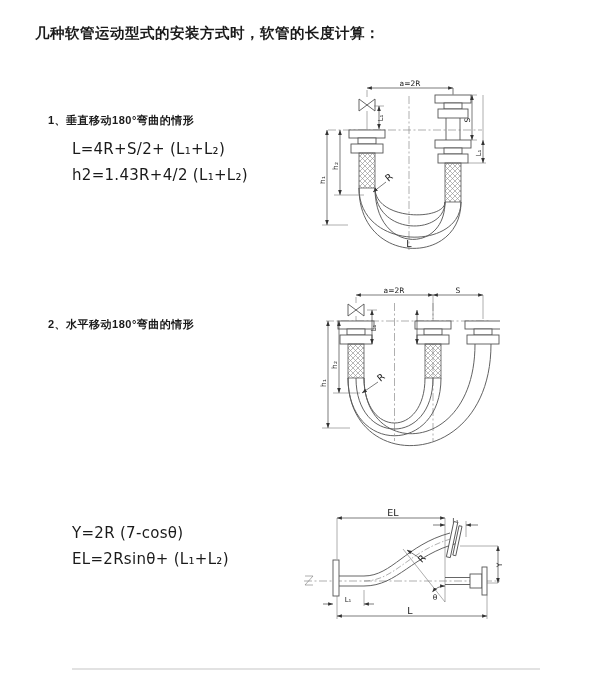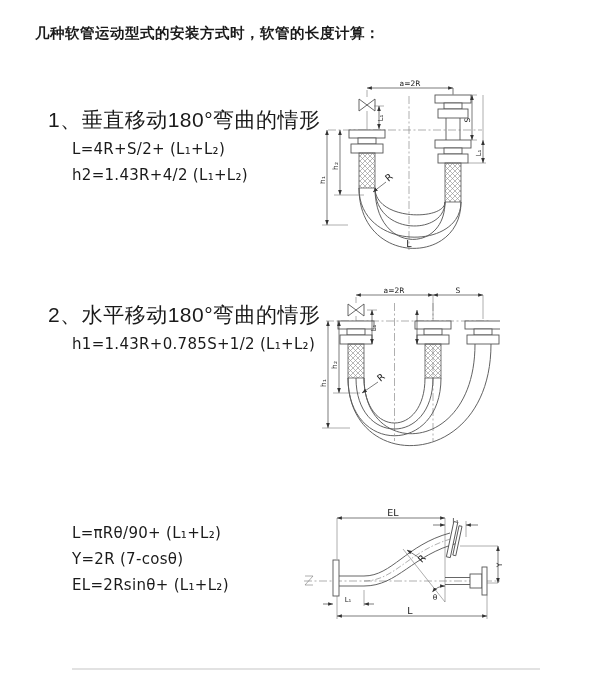--- a/index.html
+++ b/index.html
@@ -5,22 +5,22 @@
   html,body{margin:0;padding:0;background:#ffffff;}
   .page{
     position:relative;width:600px;height:675px;background:#fff;overflow:hidden;
     font-family:"Liberation Sans","DejaVu Sans",sans-serif;color:#1a1a1a;
   }
   .title{
     position:absolute;left:35px;top:24px;font-size:14.5px;font-weight:600;
     letter-spacing:0.5px;white-space:nowrap;
   }
   .section-text{position:absolute;left:48px;}
-  .sec1{top:110px;} .sec2{top:305px;} .sec3{top:520px;}
-  .sec-heading{font-size:21px;font-weight:400;height:20px;line-height:20px;
+  .sec1{top:110px;} .sec2{top:314px;} .sec3{top:520px;}
+  .sec-heading{font-size:11px;font-weight:700;height:20px;line-height:20px;
     letter-spacing:0.5px;margin-bottom:6px;white-space:nowrap;}
   .formula{font-size:15px;font-weight:500;line-height:26px;padding-left:24px;
     letter-spacing:0.3px;white-space:nowrap;font-family:"DejaVu Sans","Liberation Sans",sans-serif;}
   .diagram{position:absolute;}
   .d1{left:320px;top:76px;} .d2{left:318px;top:283px;} .d3{left:300px;top:507px;}
   svg .part{fill:#ffffff;stroke:#555;stroke-width:0.9;}
   svg .braid{fill:url(#braidP);stroke:#555;stroke-width:0.8;}
   svg .hose{fill:none;stroke:#5a5a5a;stroke-width:0.95;}
   svg .dim{stroke:#444;stroke-width:0.7;fill:none;}
   svg .ext{stroke:#6a6a6a;stroke-width:0.55;fill:none;}
@@ -134,21 +134,20 @@
 
     <g>
       <line class="dim" x1="66" y1="106" x2="53" y2="116" marker-end="url(#arr)"></line>
       <text class="lblBig" transform="translate(71 104) rotate(-40)" text-anchor="middle">R</text>
     </g>
     <text class="lblBig" x="89" y="171" text-anchor="middle">L</text>
   </svg>
 
   <div class="section-text sec2">
     <div class="sec-heading">2、水平移动180°弯曲的情形</div>
-    <div class="formula">h1=1.43R+0.785S+1/2 (L₁+L₂)</div>
   </div>
 
   <svg class="diagram d2" width="182" height="168" viewBox="0 0 182 168">
     <g>
       <line class="cl" x1="76.5" y1="20" x2="76.5" y2="158"></line>
       <line class="cl" x1="115" y1="20" x2="115" y2="158"></line>
       <line class="cl" x1="8" y1="38" x2="172" y2="38"></line>
     </g>
 
     <g>
@@ -213,21 +212,20 @@
     </g>
     <line class="dim" x1="99" y1="27" x2="99" y2="61" marker-start="url(#arr)" marker-end="url(#arr)"></line>
 
     <g>
       <line class="dim" x1="60" y1="99" x2="44" y2="110" marker-end="url(#arr)"></line>
       <text class="lblBig" transform="translate(65 97) rotate(-40)" text-anchor="middle">R</text>
     </g>
   </svg>
 
   <div class="section-text sec3">
-    <div class="formula">L=πRθ/90+ (L₁+L₂)</div>
     <div class="formula">Y=2R (7-cosθ)</div>
     <div class="formula">EL=2Rsinθ+ (L₁+L₂)</div>
   </div>
 
   <svg class="diagram d3" width="292" height="120" viewBox="0 0 292 120">
 
     <line class="cl" x1="4" y1="74" x2="200" y2="74"></line>
     <path d="M5,69 H13 L5,78 H13" class="ext"></path>
 
     <g>

